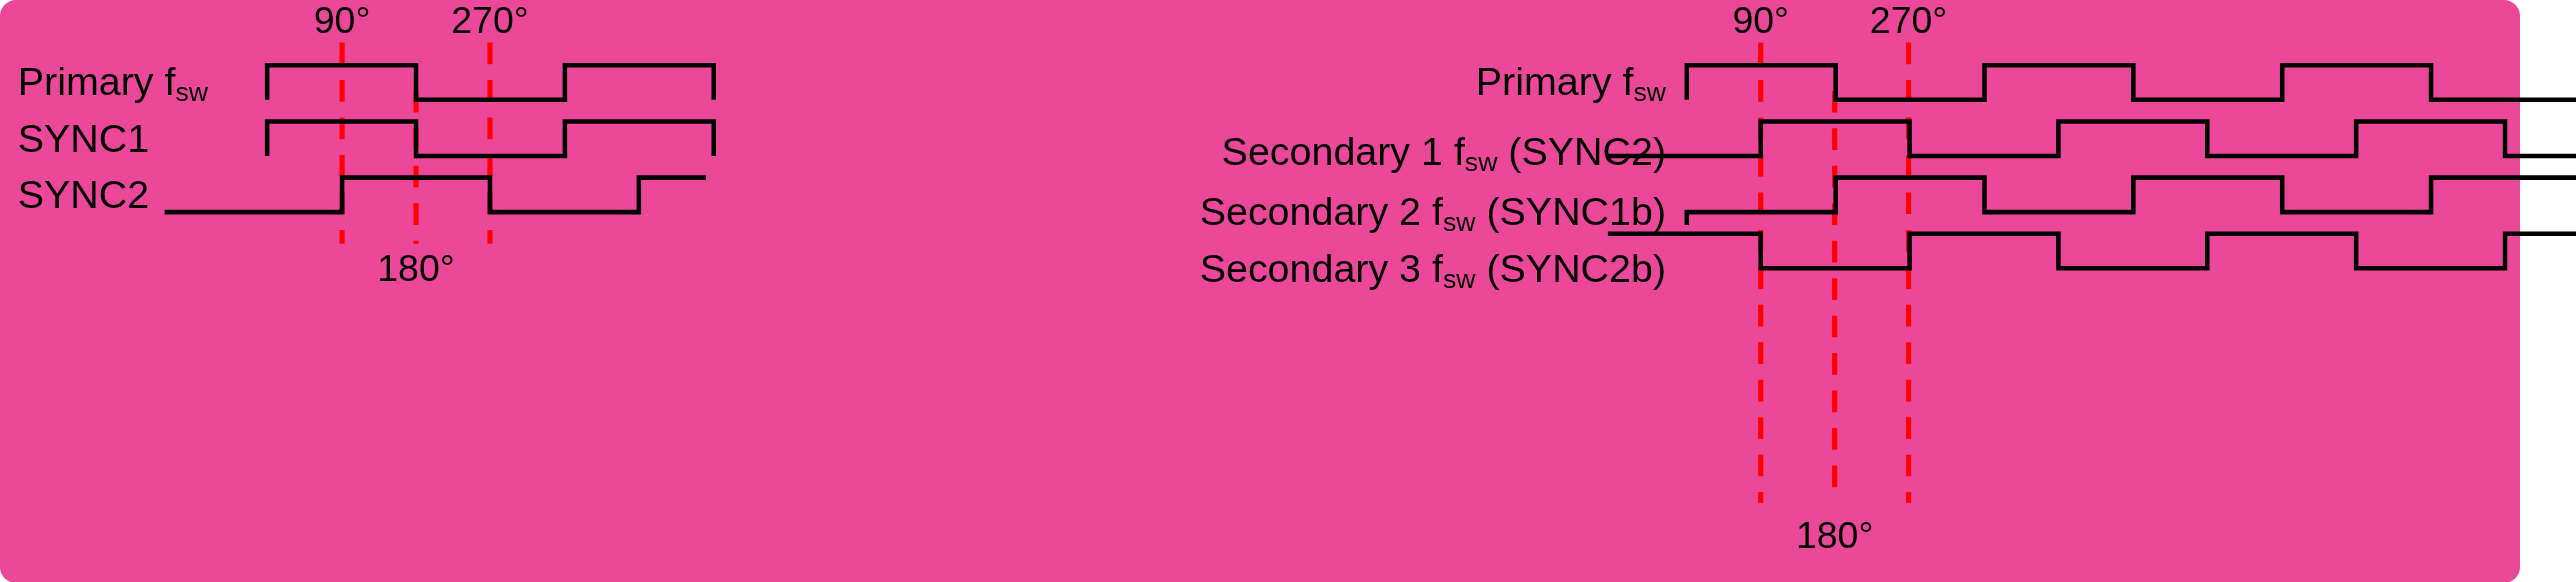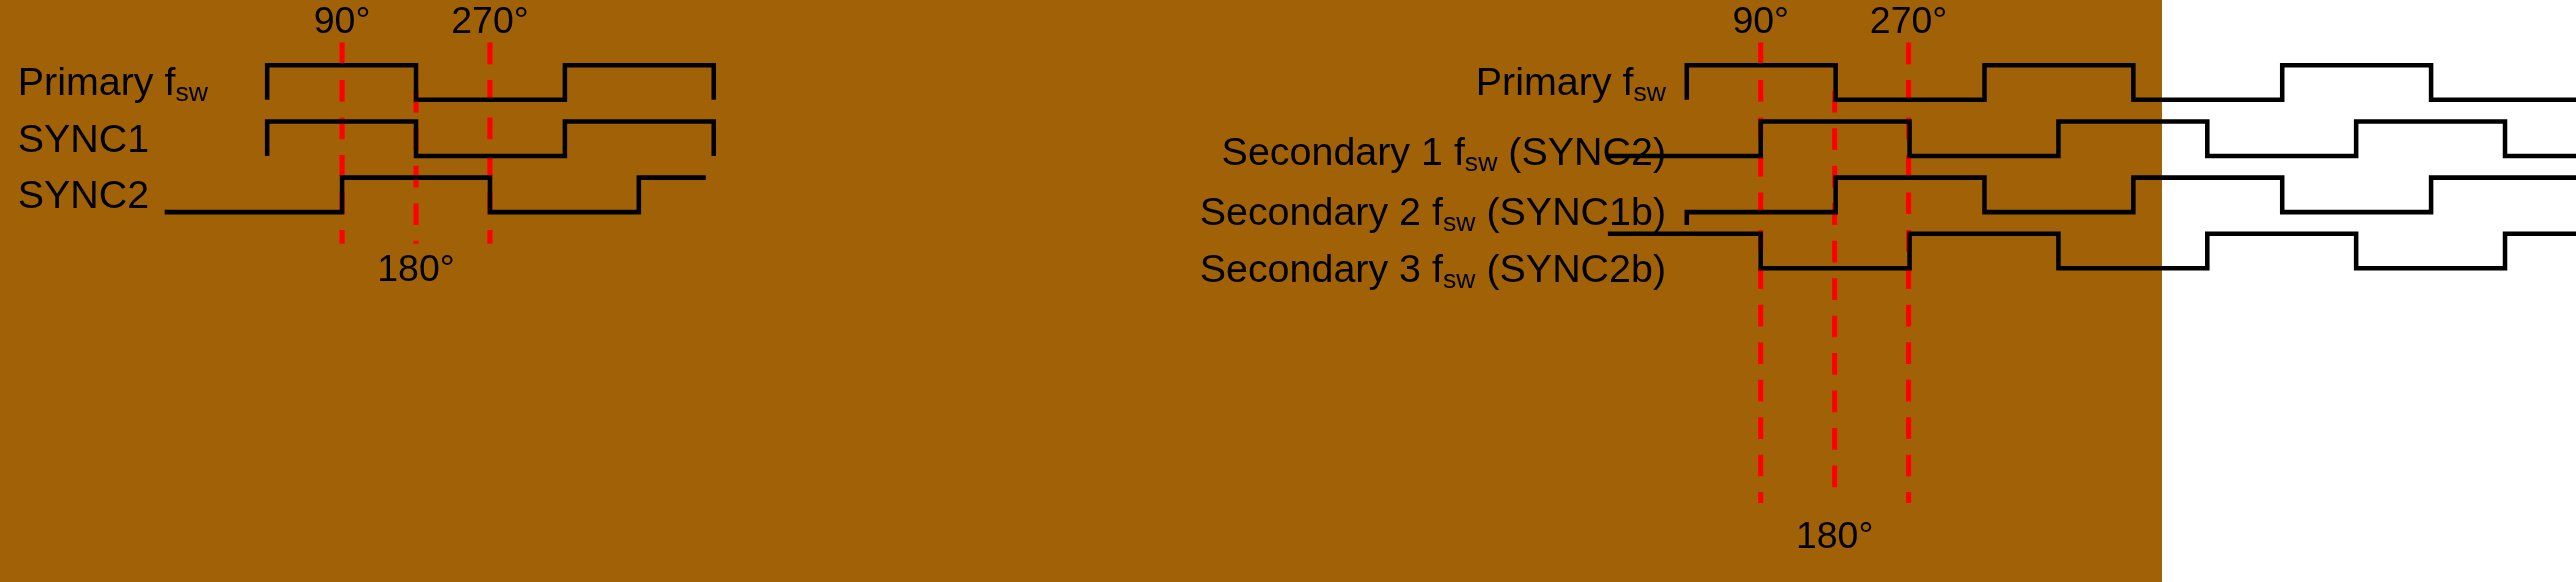--- a/index.html
+++ b/index.html
@@ -9,23 +9,24 @@
     background: #ffffff;
   }
   body {
     width: 2576px;
     height: 583px;
     overflow: hidden;
     font-family: "Liberation Sans", sans-serif;
   }
   #stage {
     position: relative;
-    width: 2162px;
+    width: 2520px;
     height: 583px;
-    background: #a16207;
+    background: #ec4899;
+    border-radius: 16px;
   }
   svg#diagram {
     position: absolute;
     left: 0;
     top: 0;
     width: 2576px;
     height: 583px;
   }
   .wave {
     fill: none;

